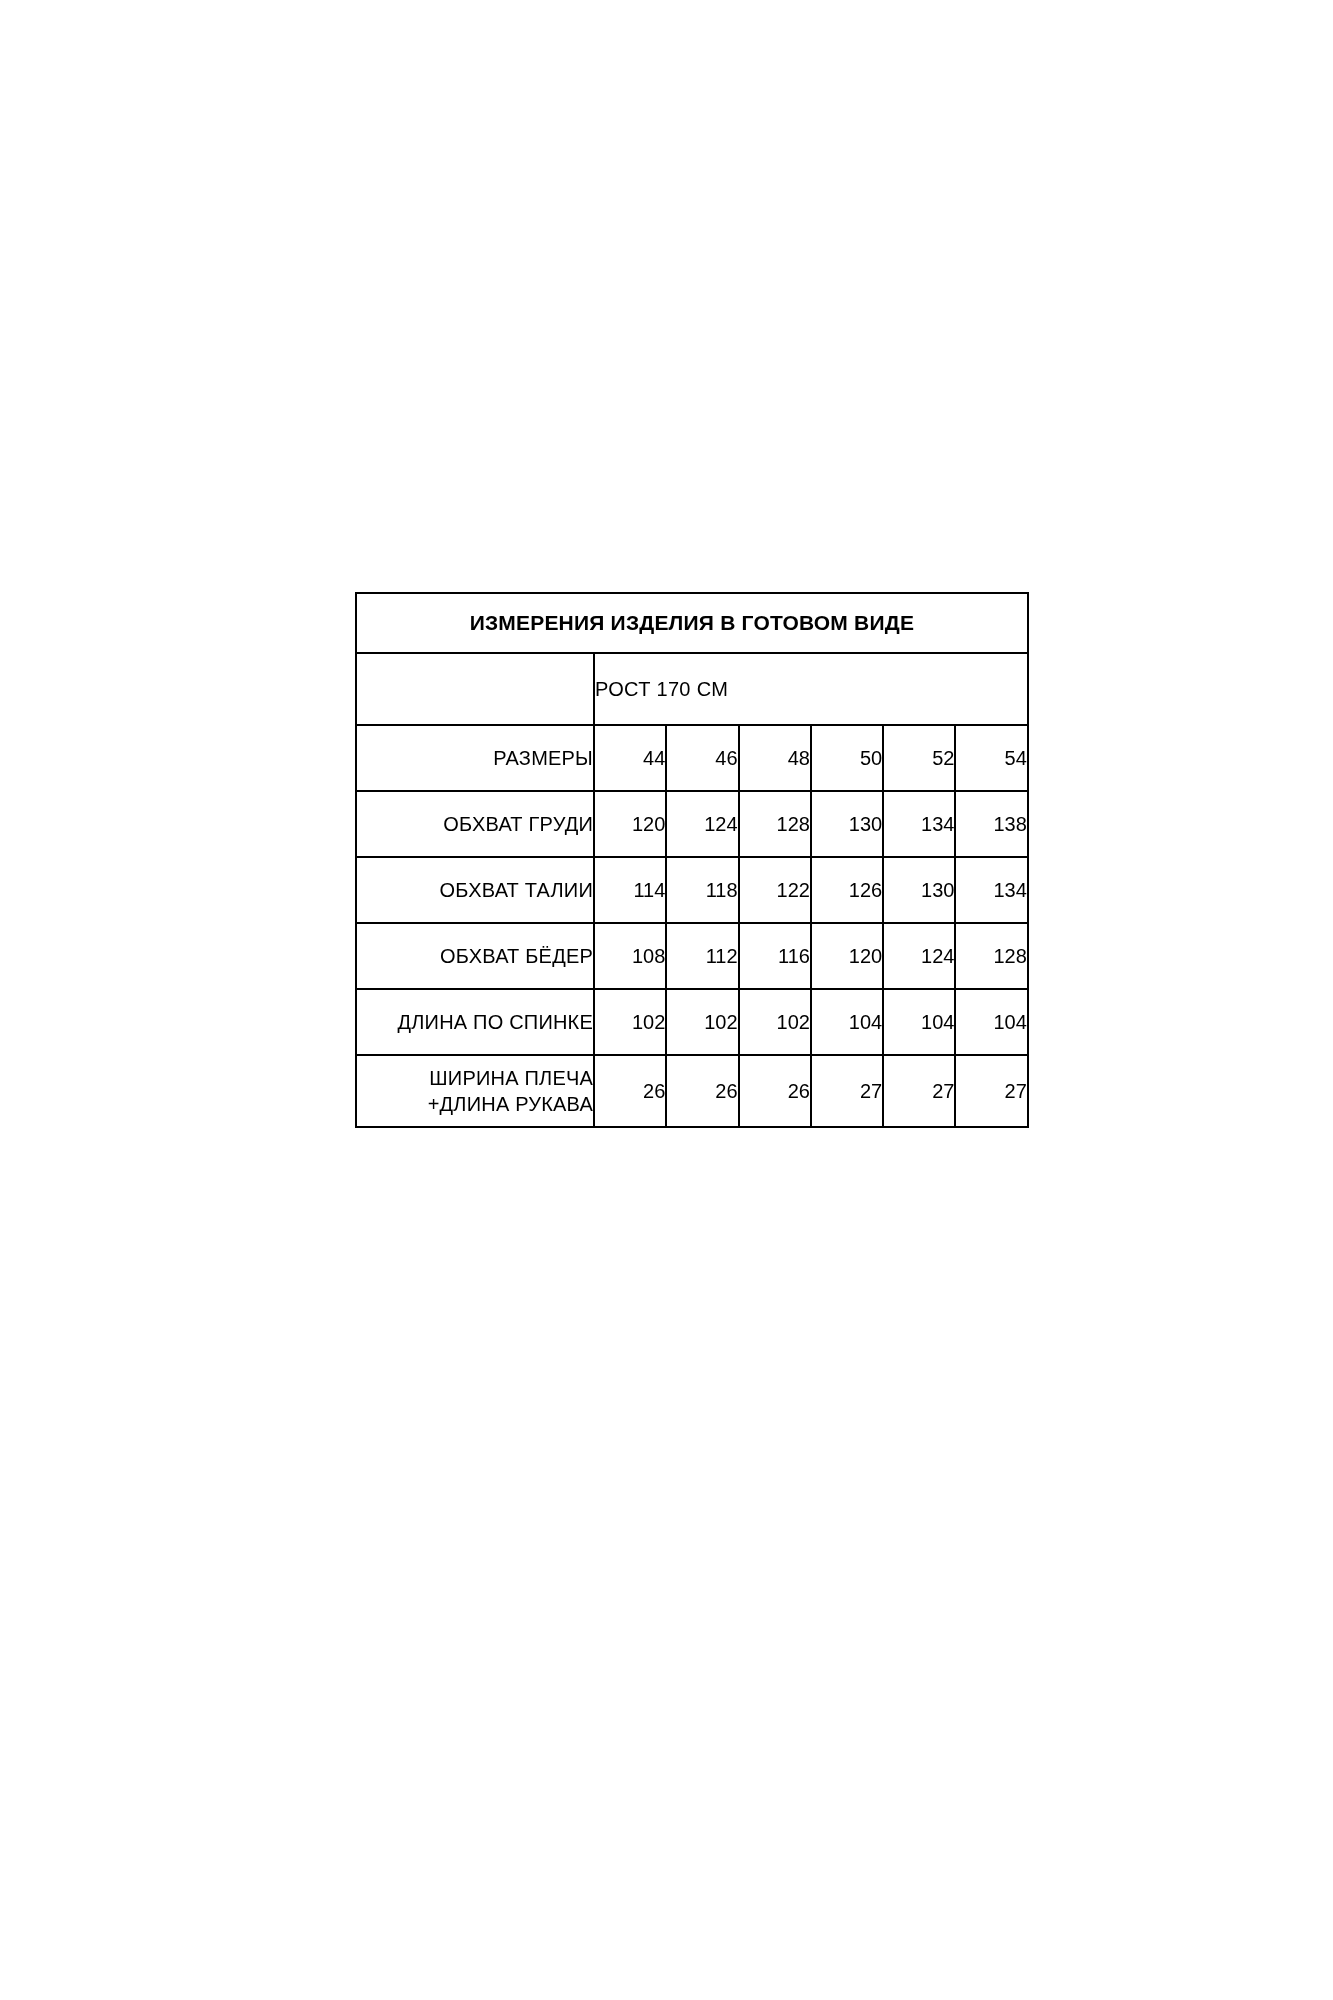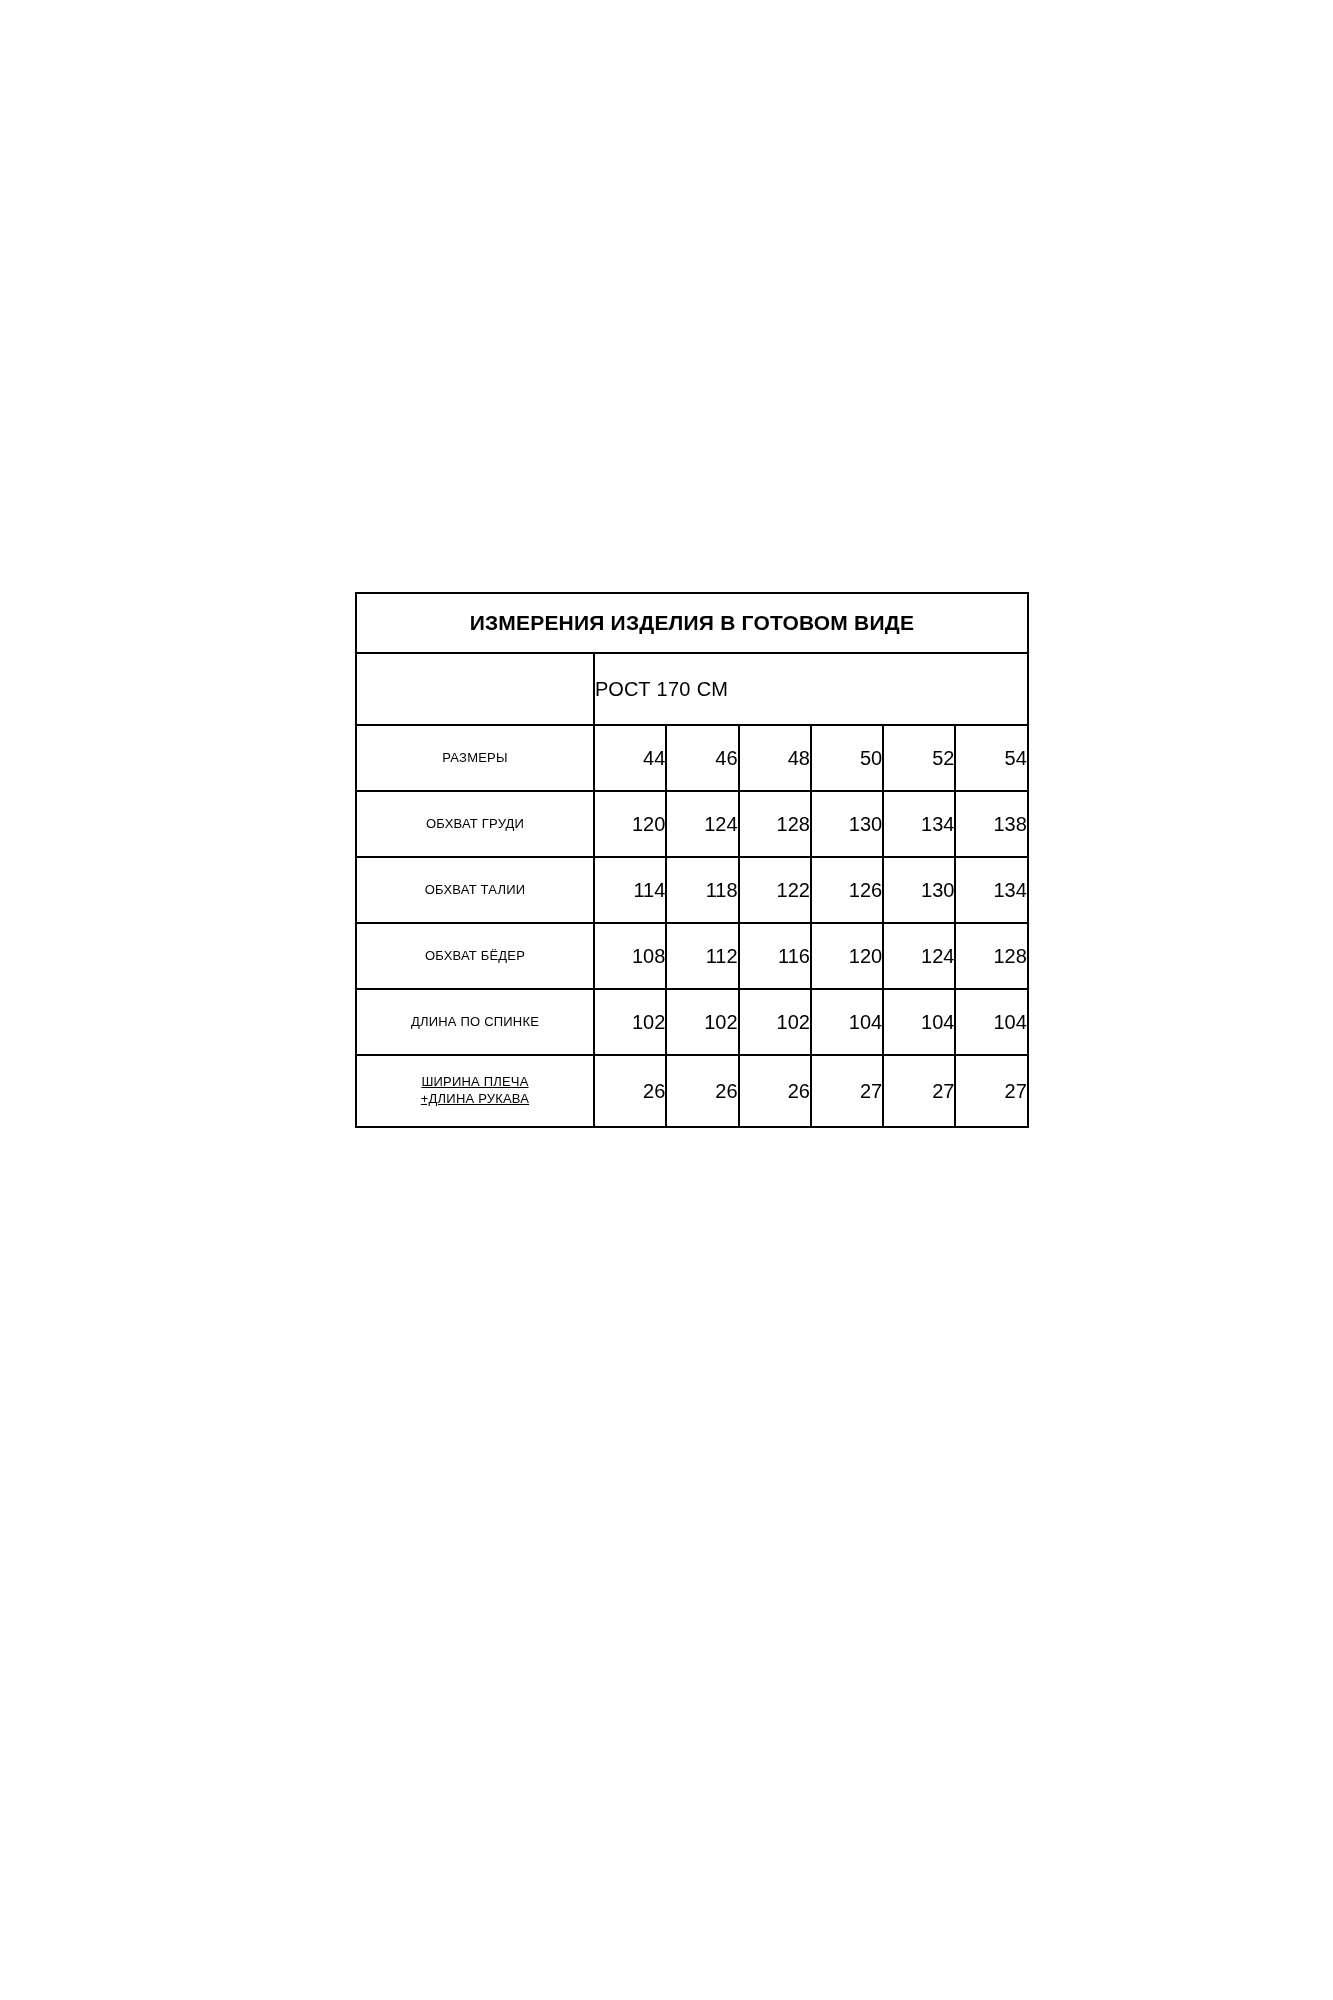--- a/index.html
+++ b/index.html
@@ -56,23 +56,23 @@
   }
 
   .growth-cell {
     text-align: left;
     font-size: 20px;
     letter-spacing: 0.3px;
     height: 70px;
   }
 
   .row-label {
-    text-align: center;
+    text-align: right;
     padding-left: 9px;
-    font-size: 13px;
+    font-size: 20px;
     letter-spacing: 0.2px;
     height: 64px;
   }
 
   .row-label.tall {
     height: 70px;
     line-height: 1.3;
   }
 
   .num-cell {
@@ -80,21 +80,20 @@
     padding-right: 9px;
     font-size: 20px;
     height: 64px;
     border-radius: 15px;
   }
 
   .num-cell.tall { height: 70px; }
 
   .two-line {
     display: block;
-    text-decoration: underline;
   }
 </style>
 </head>
 <body>
 
 <div class="chart-wrap">
   <table class="size-chart">
     <colgroup>
       <col class="c-label">
       <col class="c-size">

